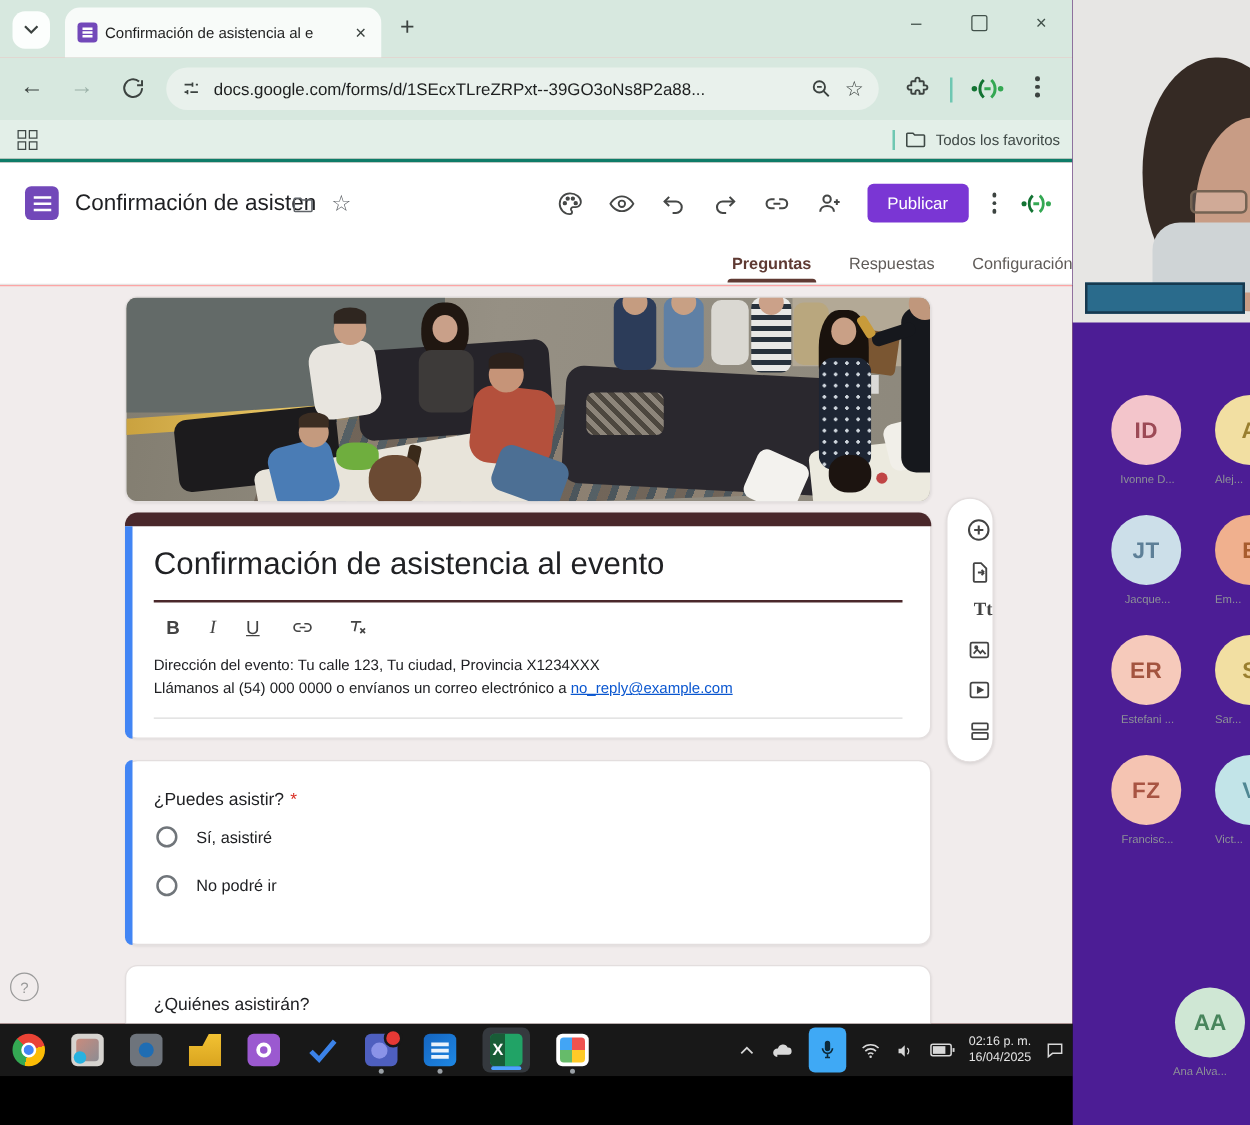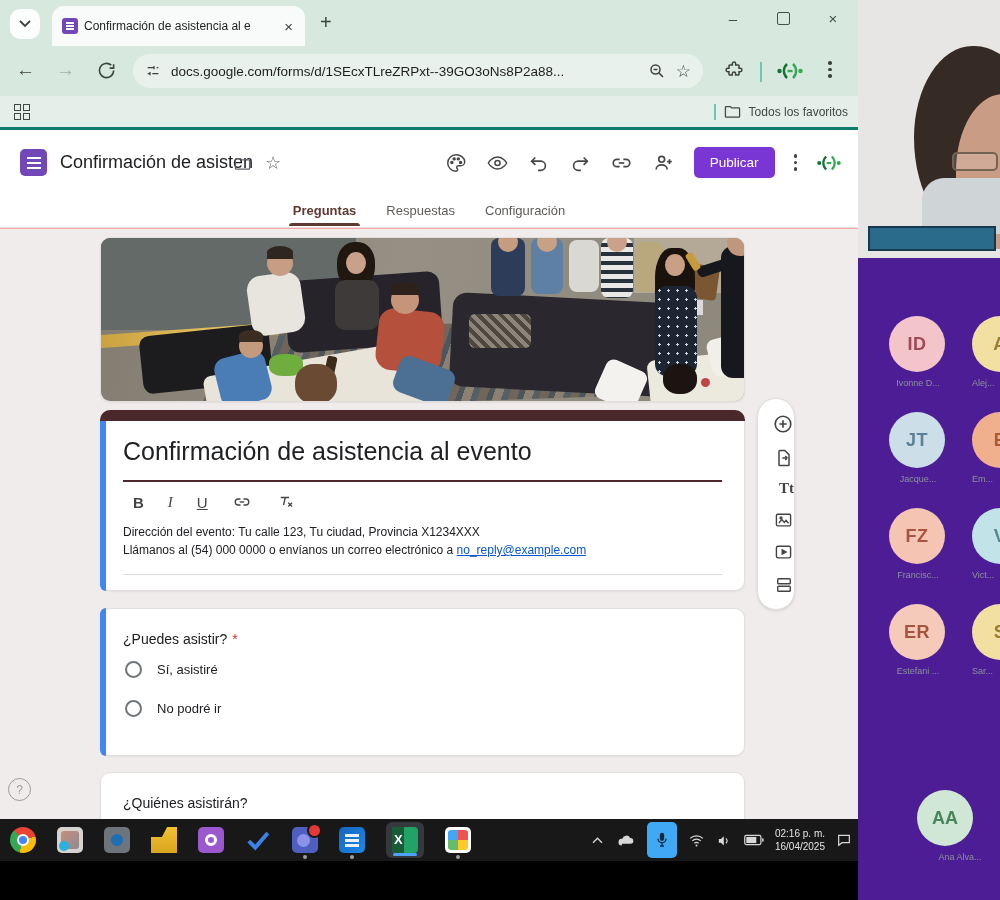--- a/index.html
+++ b/index.html
@@ -36,21 +36,21 @@
   .tealline{position:absolute;left:0;top:127px;width:100%;height:3px;background:#0e7c68}
 
   
   .fheader{position:absolute;left:0;top:130px;width:100%;height:66px;background:#fff}
   .formsicon{position:absolute;left:20px;top:19px;width:27px;height:27px;border-radius:5px;background:#7248b9}
   .formsicon::after{content:'';position:absolute;left:7px;right:6px;top:8px;height:2.4px;background:#fff;box-shadow:0 5px 0 #fff,0 10px 0 #fff}
   .doctitle{position:absolute;left:60px;top:22px;font-size:18px;color:#202124;white-space:nowrap}
   .dt-icons{position:absolute;left:234px;top:22px;display:flex;gap:14px;align-items:center;color:#5f6368}
   .fh-actions{position:absolute;right:16px;top:17px;display:flex;align-items:center;gap:19px}
   .publish{background:#7a36d4;color:#fff;font-size:13.5px;border:none;border-radius:5px;padding:8px 16px;font-family:"Liberation Sans",sans-serif}
-  .ftabs{position:absolute;left:0;top:196px;width:100%;height:32px;background:#fff;border-bottom:1px solid #e7e3e2;display:flex;justify-content:center;gap:30px;align-items:flex-start;padding-top:7px;box-sizing:border-box}
+  .ftabs{position:absolute;left:0;top:196px;width:100%;height:32px;background:#fff;border-bottom:1px solid #e7e3e2;display:flex;justify-content:flex-end;gap:30px;align-items:flex-start;padding-top:7px;box-sizing:border-box}
   .ftab{font-size:13px;color:#5f5b58;padding-bottom:8px;position:relative}
   .ftab.active{color:#5f3a33;font-weight:bold}
   .ftab.active::after{content:'';position:absolute;left:-4px;right:-4px;bottom:0;height:3px;background:#5f3a33;border-radius:3px 3px 0 0}
 
   .content{position:absolute;left:0;top:229px;width:100%;height:590px;background:#f1ecec;overflow:hidden}
   .card{position:absolute;left:100px;width:645px;background:#fff;border:1px solid #e3dede;border-radius:10px;box-shadow:0 1px 2px rgba(0,0,0,.06);box-sizing:border-box}
   .imgcard{top:8px;height:165px;padding:0;overflow:hidden}
   .titlecard{top:181px;height:181px}
   .q1card{top:379px;height:148px}
   .q2card{top:543px;height:60px}
@@ -136,21 +136,21 @@
   .v-shoulder{position:absolute;right:-26px;bottom:24px;width:104px;height:56px;background:#cfd4d6;border-radius:22px 0 0 0}
   .vlabel{position:absolute;left:10px;right:4px;bottom:7px;height:25px;background:#2a6b8c;border:2px solid #16394f;box-sizing:border-box}
   .plist{position:absolute;left:0;top:296px;width:100%}
   .prow{position:relative;height:96px}
   .pav{position:absolute;width:56px;height:56px;border-radius:50%;display:flex;align-items:center;justify-content:center;font-weight:bold;font-size:18px;letter-spacing:.5px}
   .pav-left{left:31px;top:20px}
   .pav-right{left:114px;top:20px}
   .pname{position:absolute;font-size:9px;color:#8d9297;white-space:nowrap;overflow:hidden}
   .pname-left{left:16px;top:82px;width:88px;text-align:center}
   .pname-right{left:114px;top:82px;width:28px;text-align:left}
-  .pbottom-av{position:absolute;left:59px;top:790px;width:56px;height:56px;border-radius:50%;display:flex;align-items:center;justify-content:center;font-weight:bold;font-size:18px}
+  .pbottom-av{position:absolute;left:82px;top:790px;width:56px;height:56px;border-radius:50%;display:flex;align-items:center;justify-content:center;font-weight:bold;font-size:18px}
   .pbottom-name{position:absolute;left:62px;top:852px;width:80px;text-align:center;font-size:9px;color:#8d9297;white-space:nowrap;overflow:hidden}
 
   
   .taskbar{position:absolute;left:0;top:819px;width:858px;height:42px;background:#181818}
   .ticons{position:absolute;left:10px;top:0;height:42px;display:flex;align-items:center;gap:21px}
   .ticon{position:relative;height:42px;display:flex;align-items:center}
   .ic{width:26px;height:26px;position:relative}
   .rdot{position:absolute;bottom:2px;left:50%;transform:translateX(-50%);width:4px;height:4px;border-radius:50%;background:#9aa0a6}
   .ic-chrome{border-radius:50%;background:conic-gradient(from -45deg,#ea4335 0 120deg,#fbbc05 120deg 240deg,#34a853 240deg 360deg)}
   .ic-chrome::after{content:'';position:absolute;inset:7px;border-radius:50%;background:#4285f4;border:2.5px solid #fff}
@@ -472,30 +472,30 @@
         <div class="pav pav-right" style="background: rgb(242, 223, 162); color: rgb(154, 127, 47);">A</div>
         <div class="pname pname-right">Alej...</div>
       </div>
       <div class="prow">
         <div class="pav pav-left" style="background: rgb(204, 223, 233); color: rgb(93, 127, 151);">JT</div>
         <div class="pname pname-left">Jacque...</div>
         <div class="pav pav-right" style="background: rgb(240, 176, 142); color: rgb(168, 92, 46);">E</div>
         <div class="pname pname-right">Em...</div>
       </div>
       <div class="prow">
+        <div class="pav pav-left" style="background: rgb(246, 202, 187); color: rgb(163, 84, 63);">ER</div>
+        <div class="pname pname-left">Estefani ...</div>
+        <div class="pav pav-right" style="background: rgb(242, 223, 162); color: rgb(154, 127, 47);">S</div>
+        <div class="pname pname-right">Sar...</div>
+      </div>
+      <div class="prow">
         <div class="pav pav-left" style="background: rgb(245, 196, 178); color: rgb(168, 84, 66);">FZ</div>
         <div class="pname pname-left">Francisc...</div>
         <div class="pav pav-right" style="background: rgb(194, 228, 232); color: rgb(79, 135, 147);">V</div>
         <div class="pname pname-right">Vict...</div>
-      </div>
-      <div class="prow">
-        <div class="pav pav-left" style="background: rgb(246, 202, 187); color: rgb(163, 84, 63);">ER</div>
-        <div class="pname pname-left">Estefani ...</div>
-        <div class="pav pav-right" style="background: rgb(242, 223, 162); color: rgb(154, 127, 47);">S</div>
-        <div class="pname pname-right">Sar...</div>
       </div>
     </div>
   <div class="pbottom-av" id="pbottom-av" style="background: rgb(207, 231, 212); color: rgb(72, 133, 92);">AA</div>
   <div class="pbottom-name" id="pbottom-name">Ana Alva...</div>
 </div>
 
 <div class="taskbar">
   <div class="ticons">
     <span class="ticon">
         <span class="ic ic-chrome"></span>

